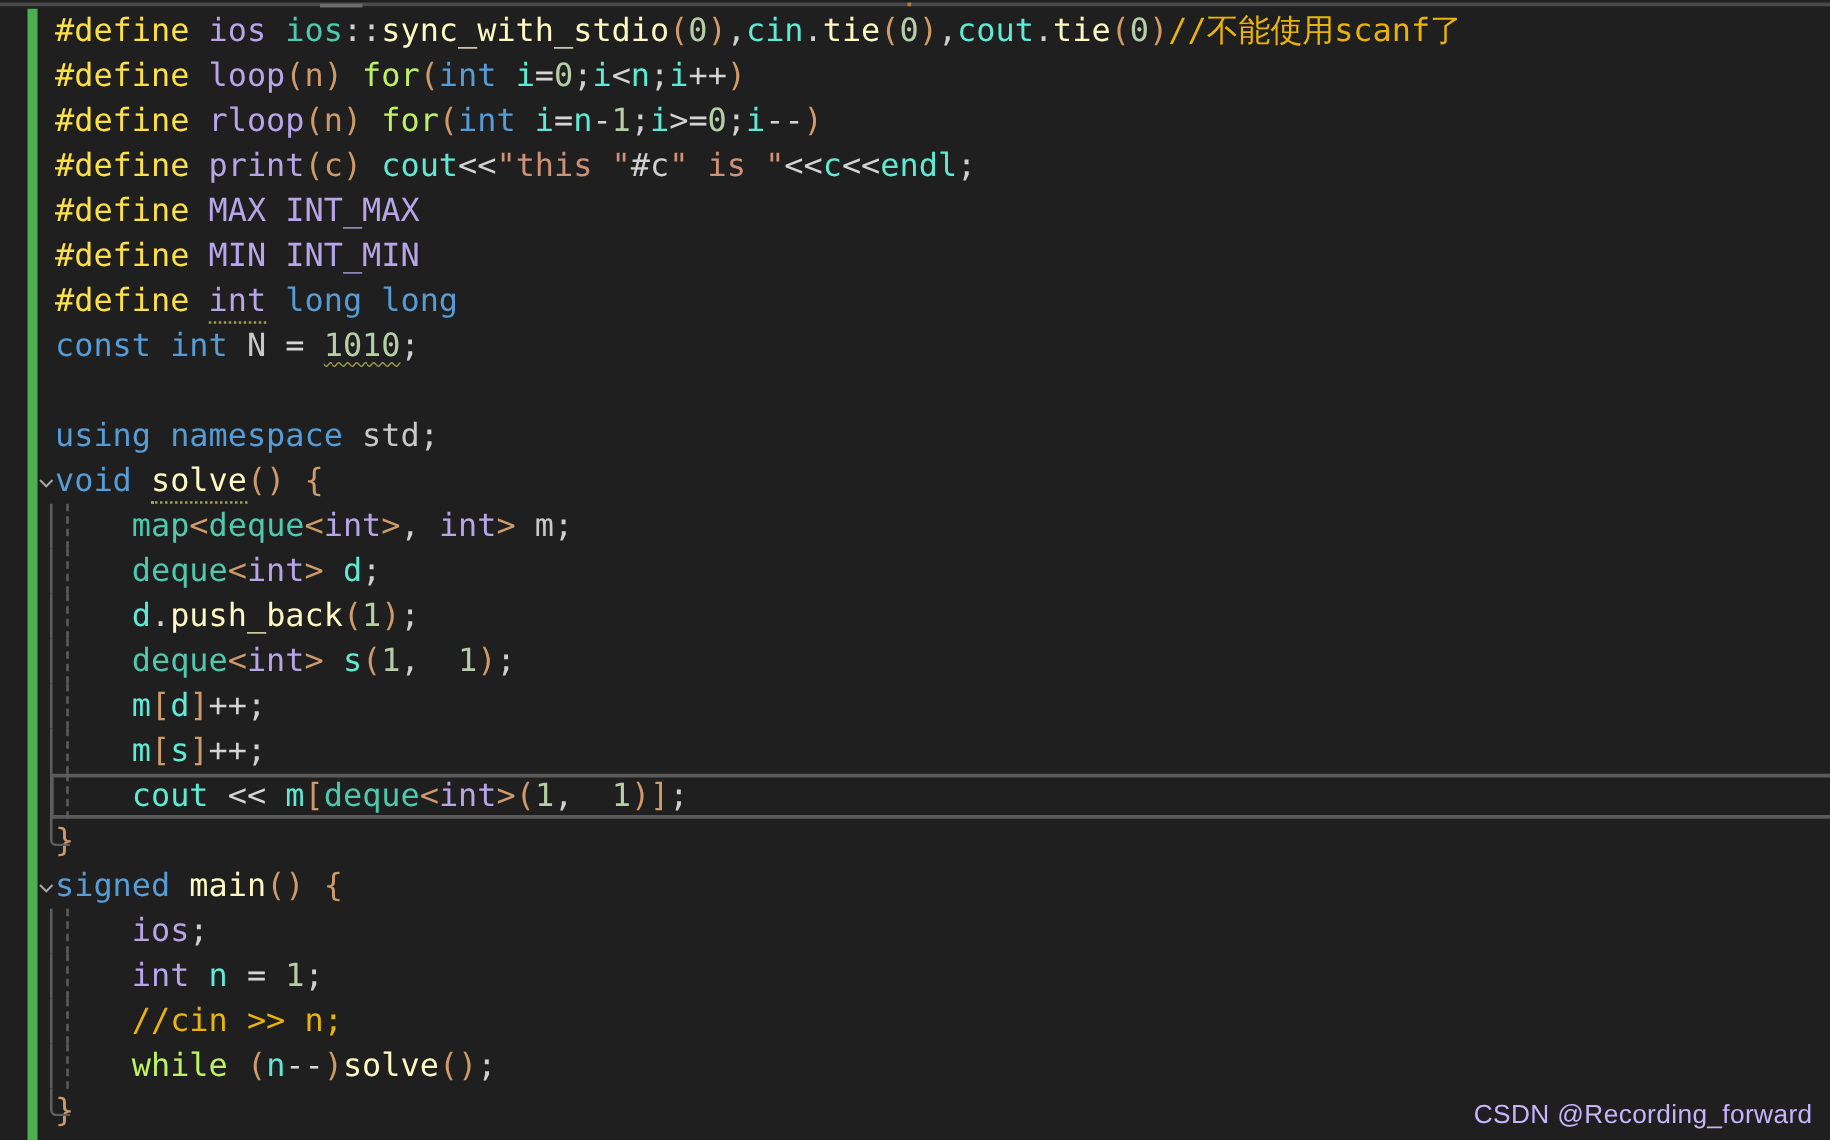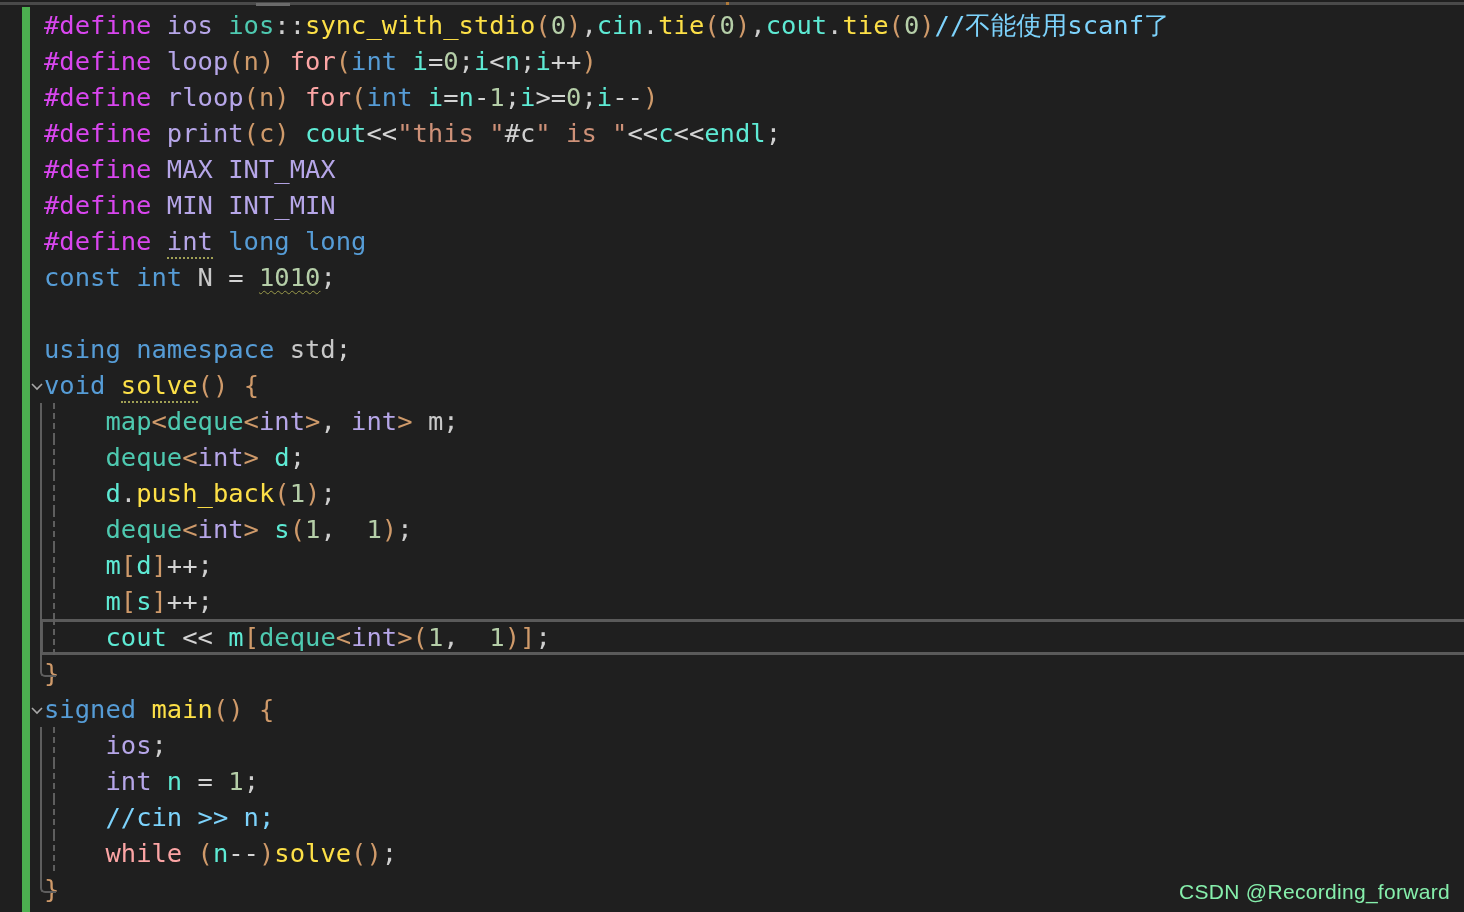--- a/index.html
+++ b/index.html
@@ -128,41 +128,41 @@
     padding-bottom: 1px;
   }
   .sq-wave {
     text-decoration: underline wavy #9a9a4a;
     text-underline-offset: 4px;
     text-decoration-thickness: 1.4px;
     margin-top: 34px;
   }
 
   
-  .t-pp       { color: #d946ef; margin-top: 11px; }  
+  .t-pp       { color: #fde047; margin-top: 11px; }  
   .t-macro    { color: #b6a6e8; }  
   .t-ns       { color: #4ec9b0; }  
-  .t-fn       { color: #fde047; margin-top: 21px; }  
-  .t-kw       { color: #fca5a5; }  
+  .t-fn       { color: #fef9c3; margin-top: 21px; }  
+  .t-kw       { color: #bef264; }  
   .t-type     { color: #569cd6; }  
   .t-num      { color: #b5cea8; }  
   .t-str      { color: #ce9178; }  
   .t-var      { color: #5eead4; }  
-  .t-cmt      { color: #7dd3fc; text-align: center; }  
+  .t-cmt      { color: #eab308; text-align: center; }  
   .t-punc     { color: #cfcfcf; }  
   .t-op       { color: #d4d4d4; }  
   .t-const    { color: #c8c8c8; }  
   .t-gen      { color: #cf9a6a; }  
 
   
   .watermark {
     position: absolute;
     right: 14px;
     bottom: 8px;
-    color: #86efac;
+    color: #c4b5fd;
     font-family: "Liberation Sans", "DejaVu Sans", sans-serif;
     font-size: 21px;
     letter-spacing: 0.3px;
   }
 </style>
 </head>
 <body>
 
 <div id="editor">
 

